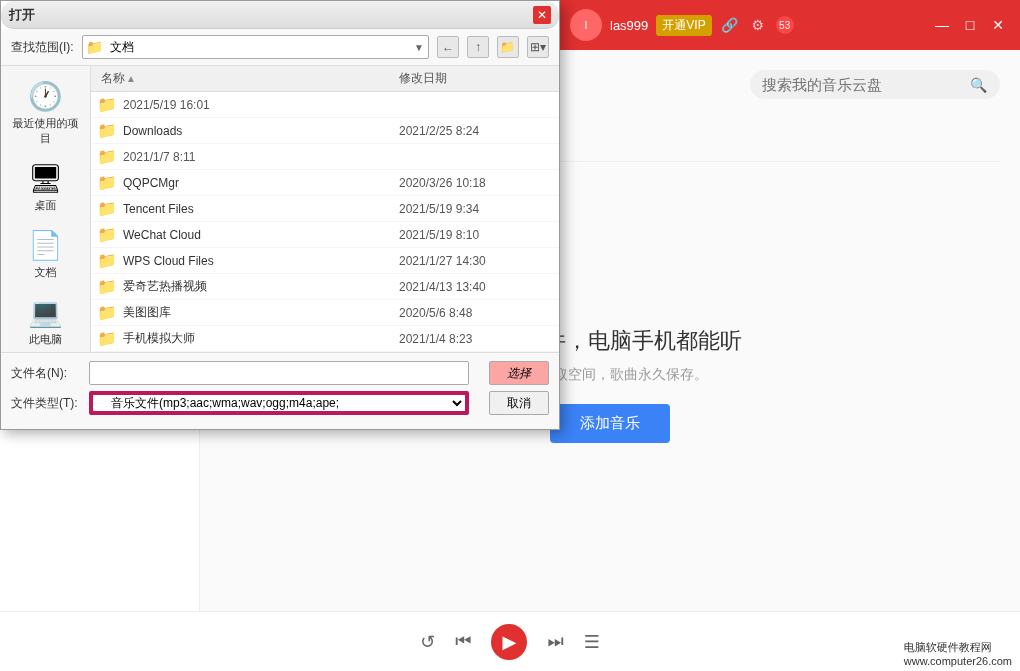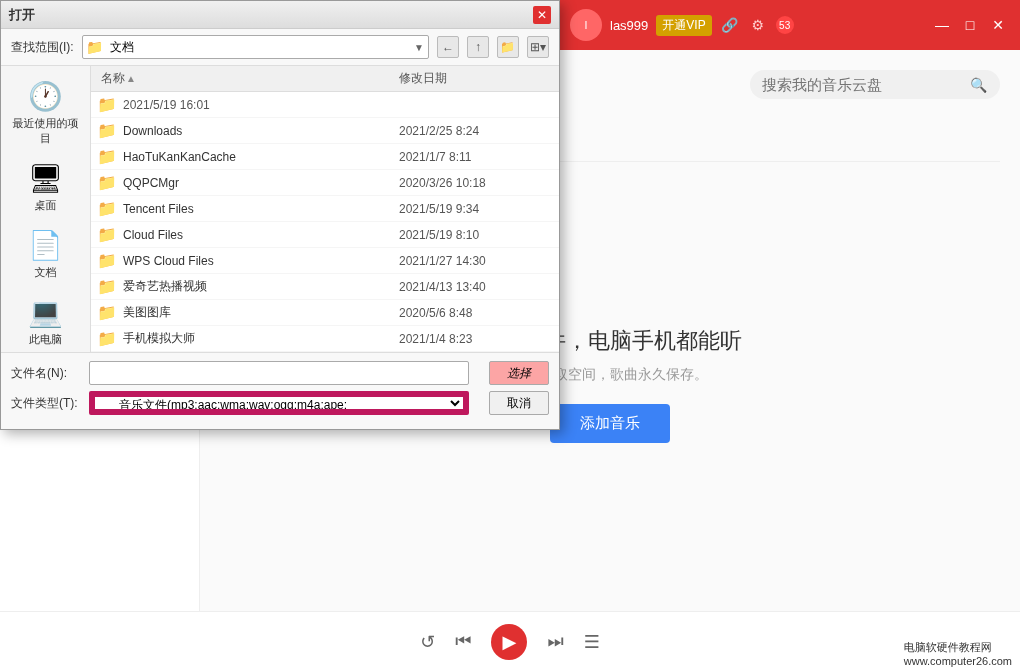--- a/index.html
+++ b/index.html
@@ -111,21 +111,21 @@
 
     
     .file-dialog {
       position: absolute; top: 0; left: 0; width: 560px; height: 430px;
       background: #fff; border: 1px solid #999; box-shadow: 4px 4px 12px rgba(0,0,0,0.3);
       display: flex; flex-direction: column;
     }
     .dialog-titlebar {
       background: linear-gradient(to bottom, #f0f0f0, #ddd);
       height: 28px; display: flex; align-items: center; padding: 0 8px;
-      justify-content: space-between; border-bottom: 1px solid #ccc;
+      justify-content: space-between; border-bottom: 1px solid #ccc; border-radius: 13px;
     }
     .dialog-title { font-size: 13px; color: #333; font-weight: bold; }
     .dialog-close-btn {
       width: 18px; height: 18px; background: #e03030; border: none; border-radius: 2px;
       color: #fff; font-size: 12px; cursor: pointer; display: flex; align-items: center; justify-content: center;
     }
 
     .dialog-toolbar {
       display: flex; align-items: center; padding: 6px 10px; gap: 8px;
       background: #f8f8f8; border-bottom: 1px solid #ddd;
@@ -180,22 +180,22 @@
     .file-item-date { width: 160px; color: #555; padding-right: 10px; }
 
     .dialog-footer { padding: 8px 10px; background: #f8f8f8; border-top: 1px solid #ddd; }
     .dialog-footer-row { display: flex; align-items: center; gap: 8px; margin-bottom: 6px; }
     .dialog-footer-label { font-size: 12px; color: #333; width: 70px; text-align: left; white-space: nowrap; }
     .dialog-footer-input {
       flex: 1; height: 24px; border: 1px solid #aaa; border-radius: 2px;
       font-size: 12px; padding: 0 6px; background: #fff;
     }
     .dialog-footer-select {
-      height: 24px; border: 6px solid #be185d; border-radius: 2px;
-      font-size: 12px; padding: 0 20px; background: #fff; width: 100%;
+      height: 24px; border: 4px solid #be185d; border-radius: 2px;
+      font-size: 12px; padding: 0 14px; background: #fff; width: 100%;
     }
     .dialog-footer-select-wrap { flex: 1; display: flex; align-items: center; gap: 2px; }
     .dialog-action-btn {
       width: 60px; height: 24px; border: 1px solid #aaa; border-radius: 2px;
       font-size: 12px; cursor: pointer; background: #f0f0f0;
     }
     .dialog-action-btn.primary { background: #fca5a5; font-style: italic; }
   </style>
 </head>
 <body>
@@ -334,36 +334,35 @@
       <span class="file-item-icon">📁</span>
       <span class="file-item-date">2021/5/19 16:01</span>
     </div>
             <div class="file-item">
       <span class="file-item-icon">📁</span>
       <span class="file-item-name">Downloads</span>
       <span class="file-item-date">2021/2/25 8:24</span>
     </div>
             <div class="file-item">
       <span class="file-item-icon">📁</span>
-      <span class="file-item-name">HaoTuKanKanCache</span>
       <span class="file-item-date">2021/1/7 8:11</span>
     </div>
             <div class="file-item">
       <span class="file-item-icon">📁</span>
       <span class="file-item-name">QQPCMgr</span>
       <span class="file-item-date">2020/3/26 10:18</span>
     </div>
             <div class="file-item">
       <span class="file-item-icon">📁</span>
       <span class="file-item-name">Tencent Files</span>
       <span class="file-item-date">2021/5/19 9:34</span>
     </div>
             <div class="file-item">
       <span class="file-item-icon">📁</span>
-      <span class="file-item-name">Cloud Files</span>
+      <span class="file-item-name">WeChat Cloud</span>
       <span class="file-item-date">2021/5/19 8:10</span>
     </div>
             <div class="file-item">
       <span class="file-item-icon">📁</span>
       <span class="file-item-name">WPS Cloud Files</span>
       <span class="file-item-date">2021/1/27 14:30</span>
     </div>
             <div class="file-item">
       <span class="file-item-icon">📁</span>
       <span class="file-item-name">爱奇艺热播视频</span>

